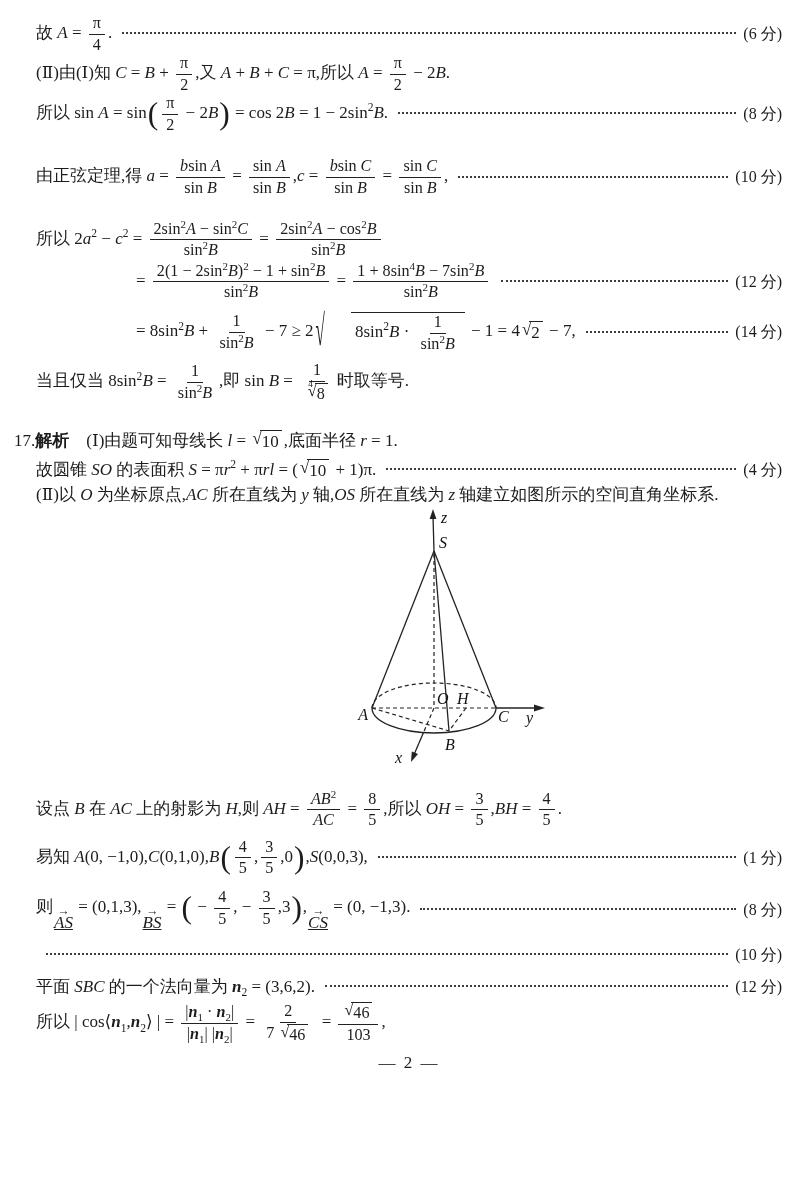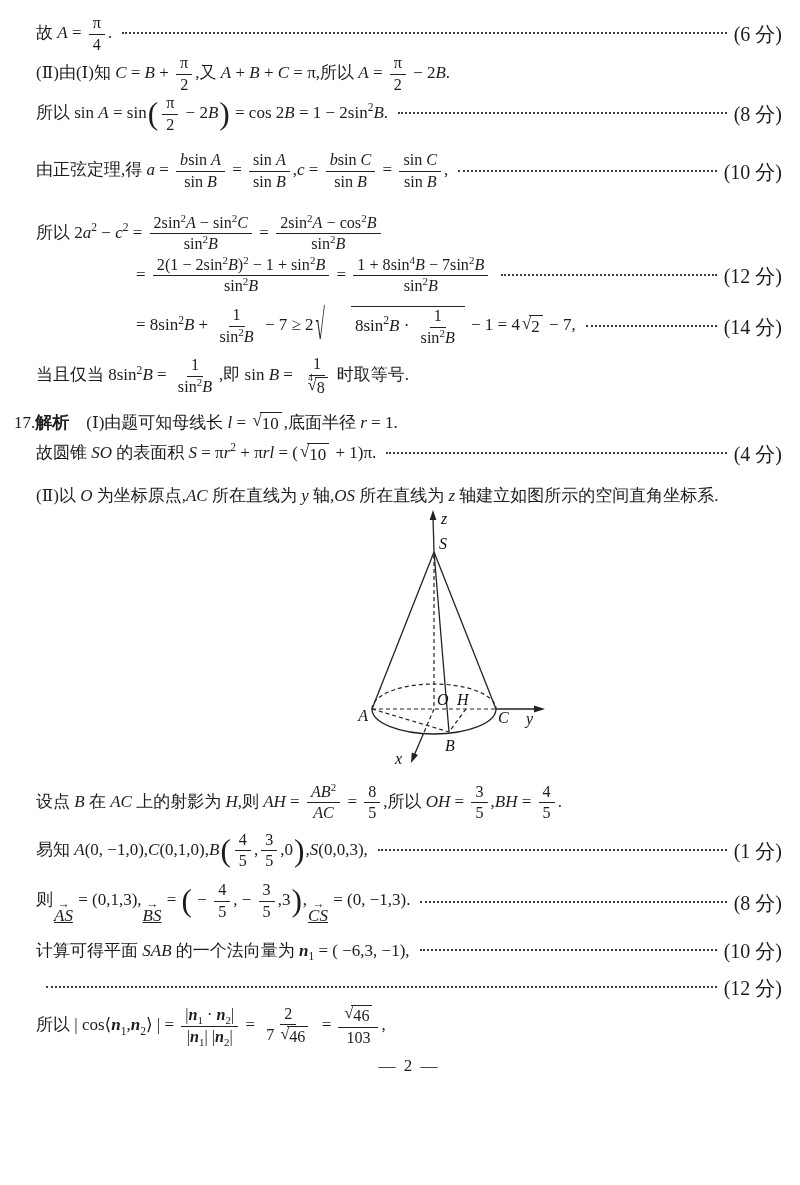--- a/index.html
+++ b/index.html
@@ -5,21 +5,21 @@
   html,body{margin:0;padding:0;}
   body{
     width:800px;height:1185px;overflow:hidden;background:#ffffff;
     font-family:"Liberation Serif","DejaVu Serif",serif;
     color:#1c1c1c;font-size:17px;line-height:1.4;
   }
   #doc{padding:14px 18px 0 36px;}
   .mline{display:flex;align-items:center;white-space:nowrap;}
   .content{display:inline;white-space:nowrap;}
   .leader{flex:1 1 auto;height:0;border-bottom:2px dotted #3c3c3c;margin:0 7px 0 10px;transform:translateY(-1px);min-width:12px;}
-  .score{font-size:20px;white-space:nowrap;}
+  .score{font-size:16px;white-space:nowrap;}
   .rm{font-style:normal;}
   .it{font-style:italic;}
   .brm{font-weight:700;}
   .bi{font-weight:700;font-style:italic;}
   sup{font-size:68%;line-height:0;}
   sub{font-size:68%;line-height:0;}
   .frac{display:inline-flex;flex-direction:column;align-items:center;vertical-align:middle;margin:0 3px;font-size:95%;line-height:1.15;text-align:center;}
   .num{display:block;border-bottom:1.4px solid #222;padding:0 4px 1px;}
   .den{display:block;padding:1px 4px 0;}
   .sqrt{display:inline-block;vertical-align:middle;white-space:nowrap;margin:0 2px;}
@@ -27,24 +27,24 @@
   .rbody{display:inline-block;vertical-align:top;border-top:1.4px solid #222;padding:0 3px 0 2px;margin-left:-2px;line-height:1.25;}
   .sqrt.tall .rsign{transform:scaleY(2.55);transform-origin:50% 2px;}
   .sqrt.tall .rbody{padding-left:4px;margin-left:26px;}
   .ridx{display:inline-block;font-size:58%;vertical-align:top;transform:translate(2px,-4px);margin-right:-3px;}
   .vec{display:inline-flex;flex-direction:column;align-items:center;vertical-align:-3px;margin:0 1px;line-height:1;}
   .vec .arr{font-size:72%;line-height:.5;letter-spacing:0;}
   .vec .vbase{font-style:italic;line-height:1.05;text-decoration:underline;}
   .bigp{font-size:185%;line-height:.9;vertical-align:middle;font-weight:400;margin:0 1px;}
   .cont{padding-left:100px;}
   .outdent{margin-left:-22px;}
-  .l1{margin-top:0}.l2{}.l3{margin-top:0}.l4{margin-top:17px}
+  .l1{margin-top:0}.l2{}.l3{margin-top:0}.l4{margin-top:23px}
   .l5{margin-top:22px}.l6{margin-top:2px}.l7{margin-top:10px}.l8{margin-top:8px}
-  .l9{margin-top:14px}.l10{margin-top:13px}.l11{margin-top:4px}.l12{margin-top:16px}
-  .l13{margin-top:12px}.l14{margin-top:8px}.l15{margin-top:10px}
+  .l9{margin-top:14px}.l10{margin-top:25px}.l11{margin-top:4px}.l12{margin-top:0}
+  .l13{margin-top:20px}.l14{margin-top:8px}.l15{margin-top:10px}
   .l16{margin-top:12px}.l17{margin-top:9px}.l18{margin-top:3px}
   #cone-figure{display:block;margin:1px 0 0 0;}
   .dline{stroke:#222;stroke-width:1.3;fill:none;}
   .ddash{stroke:#222;stroke-width:1.2;fill:none;stroke-dasharray:4 3;}
   .dhead{fill:#222;stroke:none;}
   .dlab{font-family:"Liberation Serif","DejaVu Serif",serif;font-style:italic;font-size:16px;fill:#111;}
   #footer{ text-align:center;margin-top:6px;font-size:17px;letter-spacing:2px;}
 </style>
 </head>
 <body>
@@ -223,25 +223,25 @@
             <span class="num"><span class="rm">3</span></span>
             <span class="den"><span class="rm">5</span></span>
           </span><span class="rm">,3</span><span class="bigp">)</span><span class="rm">,</span><span class="vec">
             <span class="arr">→</span>
             <span class="vbase">CS</span>
           </span><span class="rm"> = (0, −1,3).</span></span>
         <span class="leader"></span>
         <span class="score">(8 分)</span>
       </div>
       <div class="mline l16">
-        <span class="content"><span class="rm">计算可得平面 </span><span class="it">SAB</span><span class="rm"> 的一个法向量为 </span><span class="bi">n</span><sub>1</sub><span class="rm"> = ( −6,3, −1),</span></span>
         <span class="leader"></span>
         <span class="score">(10 分)</span>
       </div>
       <div class="mline l17">
+        <span class="content"><span class="rm">平面 </span><span class="it">SBC</span><span class="rm"> 的一个法向量为 </span><span class="bi">n</span><sub>2</sub><span class="rm"> = (3,6,2).</span></span>
         <span class="leader"></span>
         <span class="score">(12 分)</span>
       </div>
       <div class="mline l18">
         <span class="content"><span class="rm">所以 | cos⟨</span><span class="bi">n</span><sub>1</sub><span class="rm">,</span><span class="bi">n</span><sub>2</sub><span class="rm">⟩ | = </span><span class="frac">
             <span class="num"><span class="rm">|</span><span class="bi">n</span><sub>1</sub><span class="rm"> · </span><span class="bi">n</span><sub>2</sub><span class="rm">|</span></span>
             <span class="den"><span class="rm">|</span><span class="bi">n</span><sub>1</sub><span class="rm">| |</span><span class="bi">n</span><sub>2</sub><span class="rm">|</span></span>
           </span><span class="rm"> = </span><span class="frac">
             <span class="num"><span class="rm">2</span></span>
             <span class="den"><span class="rm">7 </span><span class="sqrt"><span class="rsign">√</span><span class="rbody"><span class="rm">46</span></span></span></span>

